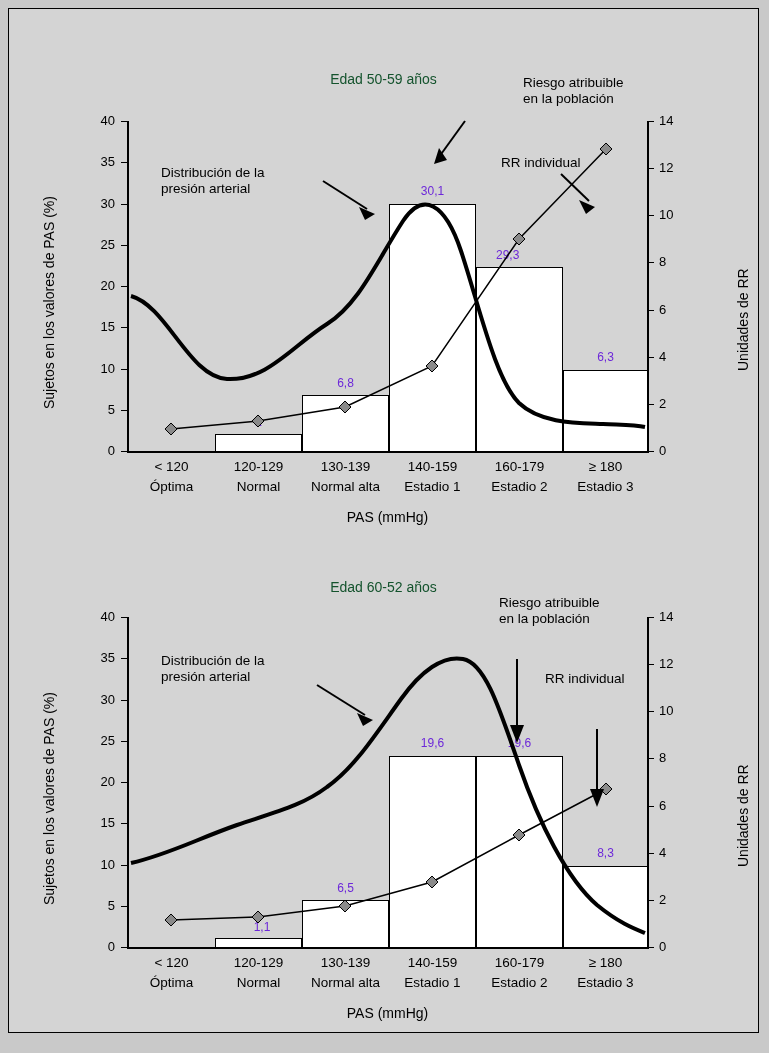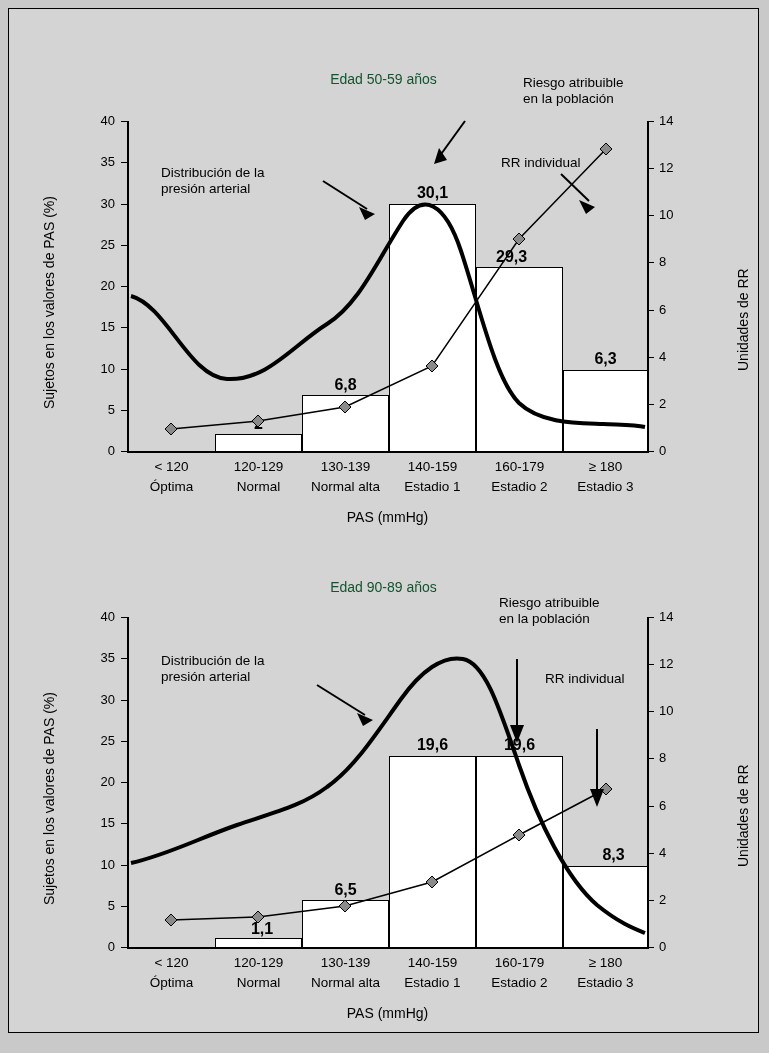--- a/index.html
+++ b/index.html
@@ -95,23 +95,23 @@
     transform-origin: 0 0;
   }
   .bar {
     position: absolute;
     background: #ffffff;
     border: 1.5px solid #000;
     box-sizing: border-box;
   }
   .bar-value {
     position: absolute;
-    font-size: 16px;
-    font-weight: bold;
-    color: #000000;
+    font-size: 12px;
+    font-weight: normal;
+    color: #6d28d9;
     text-align: center;
     white-space: nowrap;
   }
   .cat-label {
     position: absolute;
     font-size: 13.5px;
     color: #000;
     text-align: center;
     white-space: nowrap;
   }
@@ -232,21 +232,21 @@
       <div>presión arterial</div>
     </div>
     <div class="annot" style="left:514px; top:66px;">
       <div>Riesgo atribuible</div>
       <div>en la población</div>
     </div>
     <div class="annot" style="left:492px; top:146px;">RR individual</div>
   </div>
 
   <div class="chart-block" id="block-bottom">
-    <div class="sub-title">Edad 90-89 años</div>
+    <div class="sub-title">Edad 60-52 años</div>
 
     <div class="axis-title rot-left" style="left:32px; top:368px;">Sujetos en los valores de PAS (%)</div>
     <div class="axis-title rot-right" style="left:726px; top:330px;">Unidades de RR</div>
 
     <div class="plot" id="plot-bottom">
 
       <div class="axis-line" style="left:0; top:0; width:1.5px; height:330px;"></div>
       <div class="axis-line" style="left:520px; top:0; width:1.5px; height:330px;"></div>
       <div class="axis-line" style="left:0; top:330px; width:521.5px; height:1.5px;"></div>
 
@@ -289,21 +289,21 @@
       <div class="bar" style="left:88px; top:321px; width:87px; height:10px;"></div>
       <div class="bar" style="left:175px; top:283px; width:87px; height:48px;"></div>
       <div class="bar" style="left:262px; top:139px; width:87px; height:192px;"></div>
       <div class="bar" style="left:349px; top:139px; width:87px; height:192px;"></div>
       <div class="bar" style="left:436px; top:248.5px; width:85px; height:82.5px;"></div>
 
       <div class="bar-value" style="left:95px; top:303px; width:80px; text-align:center;">1,1</div>
       <div class="bar-value" style="left:175px; top:264px; width:87px;">6,5</div>
       <div class="bar-value" style="left:262px; top:119px; width:87px;">19,6</div>
       <div class="bar-value" style="left:349px; top:119px; width:87px;">19,6</div>
-      <div class="bar-value" style="left:436px; top:229px; width:85px;padding-left:8px;">8,3</div>
+      <div class="bar-value" style="left:436px; top:229px; width:85px;">8,3</div>
 
       <svg width="522" height="332" style="position:absolute; left:0; top:0;">
         <path d="M 4,246 C 40,238 70,222 110,208 C 152,194 176,188 200,170 C 228,150 248,118 274,82 C 294,54 316,38 336,42 C 358,46 372,90 392,148 C 412,206 440,262 470,288 C 492,306 508,312 518,316" fill="none" stroke="#000" stroke-width="4"></path>
         <path d="M 44,303 L 131,300 L 218,289 L 305,265 L 392,218 L 479,172" fill="none" stroke="#000" stroke-width="1.5"></path>
         <g fill="#8a8a8a" stroke="#000" stroke-width="1">
           <polygon points="44,297 50,303 44,309 38,303"></polygon>
           <polygon points="131,294 137,300 131,306 125,300"></polygon>
           <polygon points="218,283 224,289 218,295 212,289"></polygon>
           <polygon points="305,259 311,265 305,271 299,265"></polygon>
           <polygon points="392,212 398,218 392,224 386,218"></polygon>

